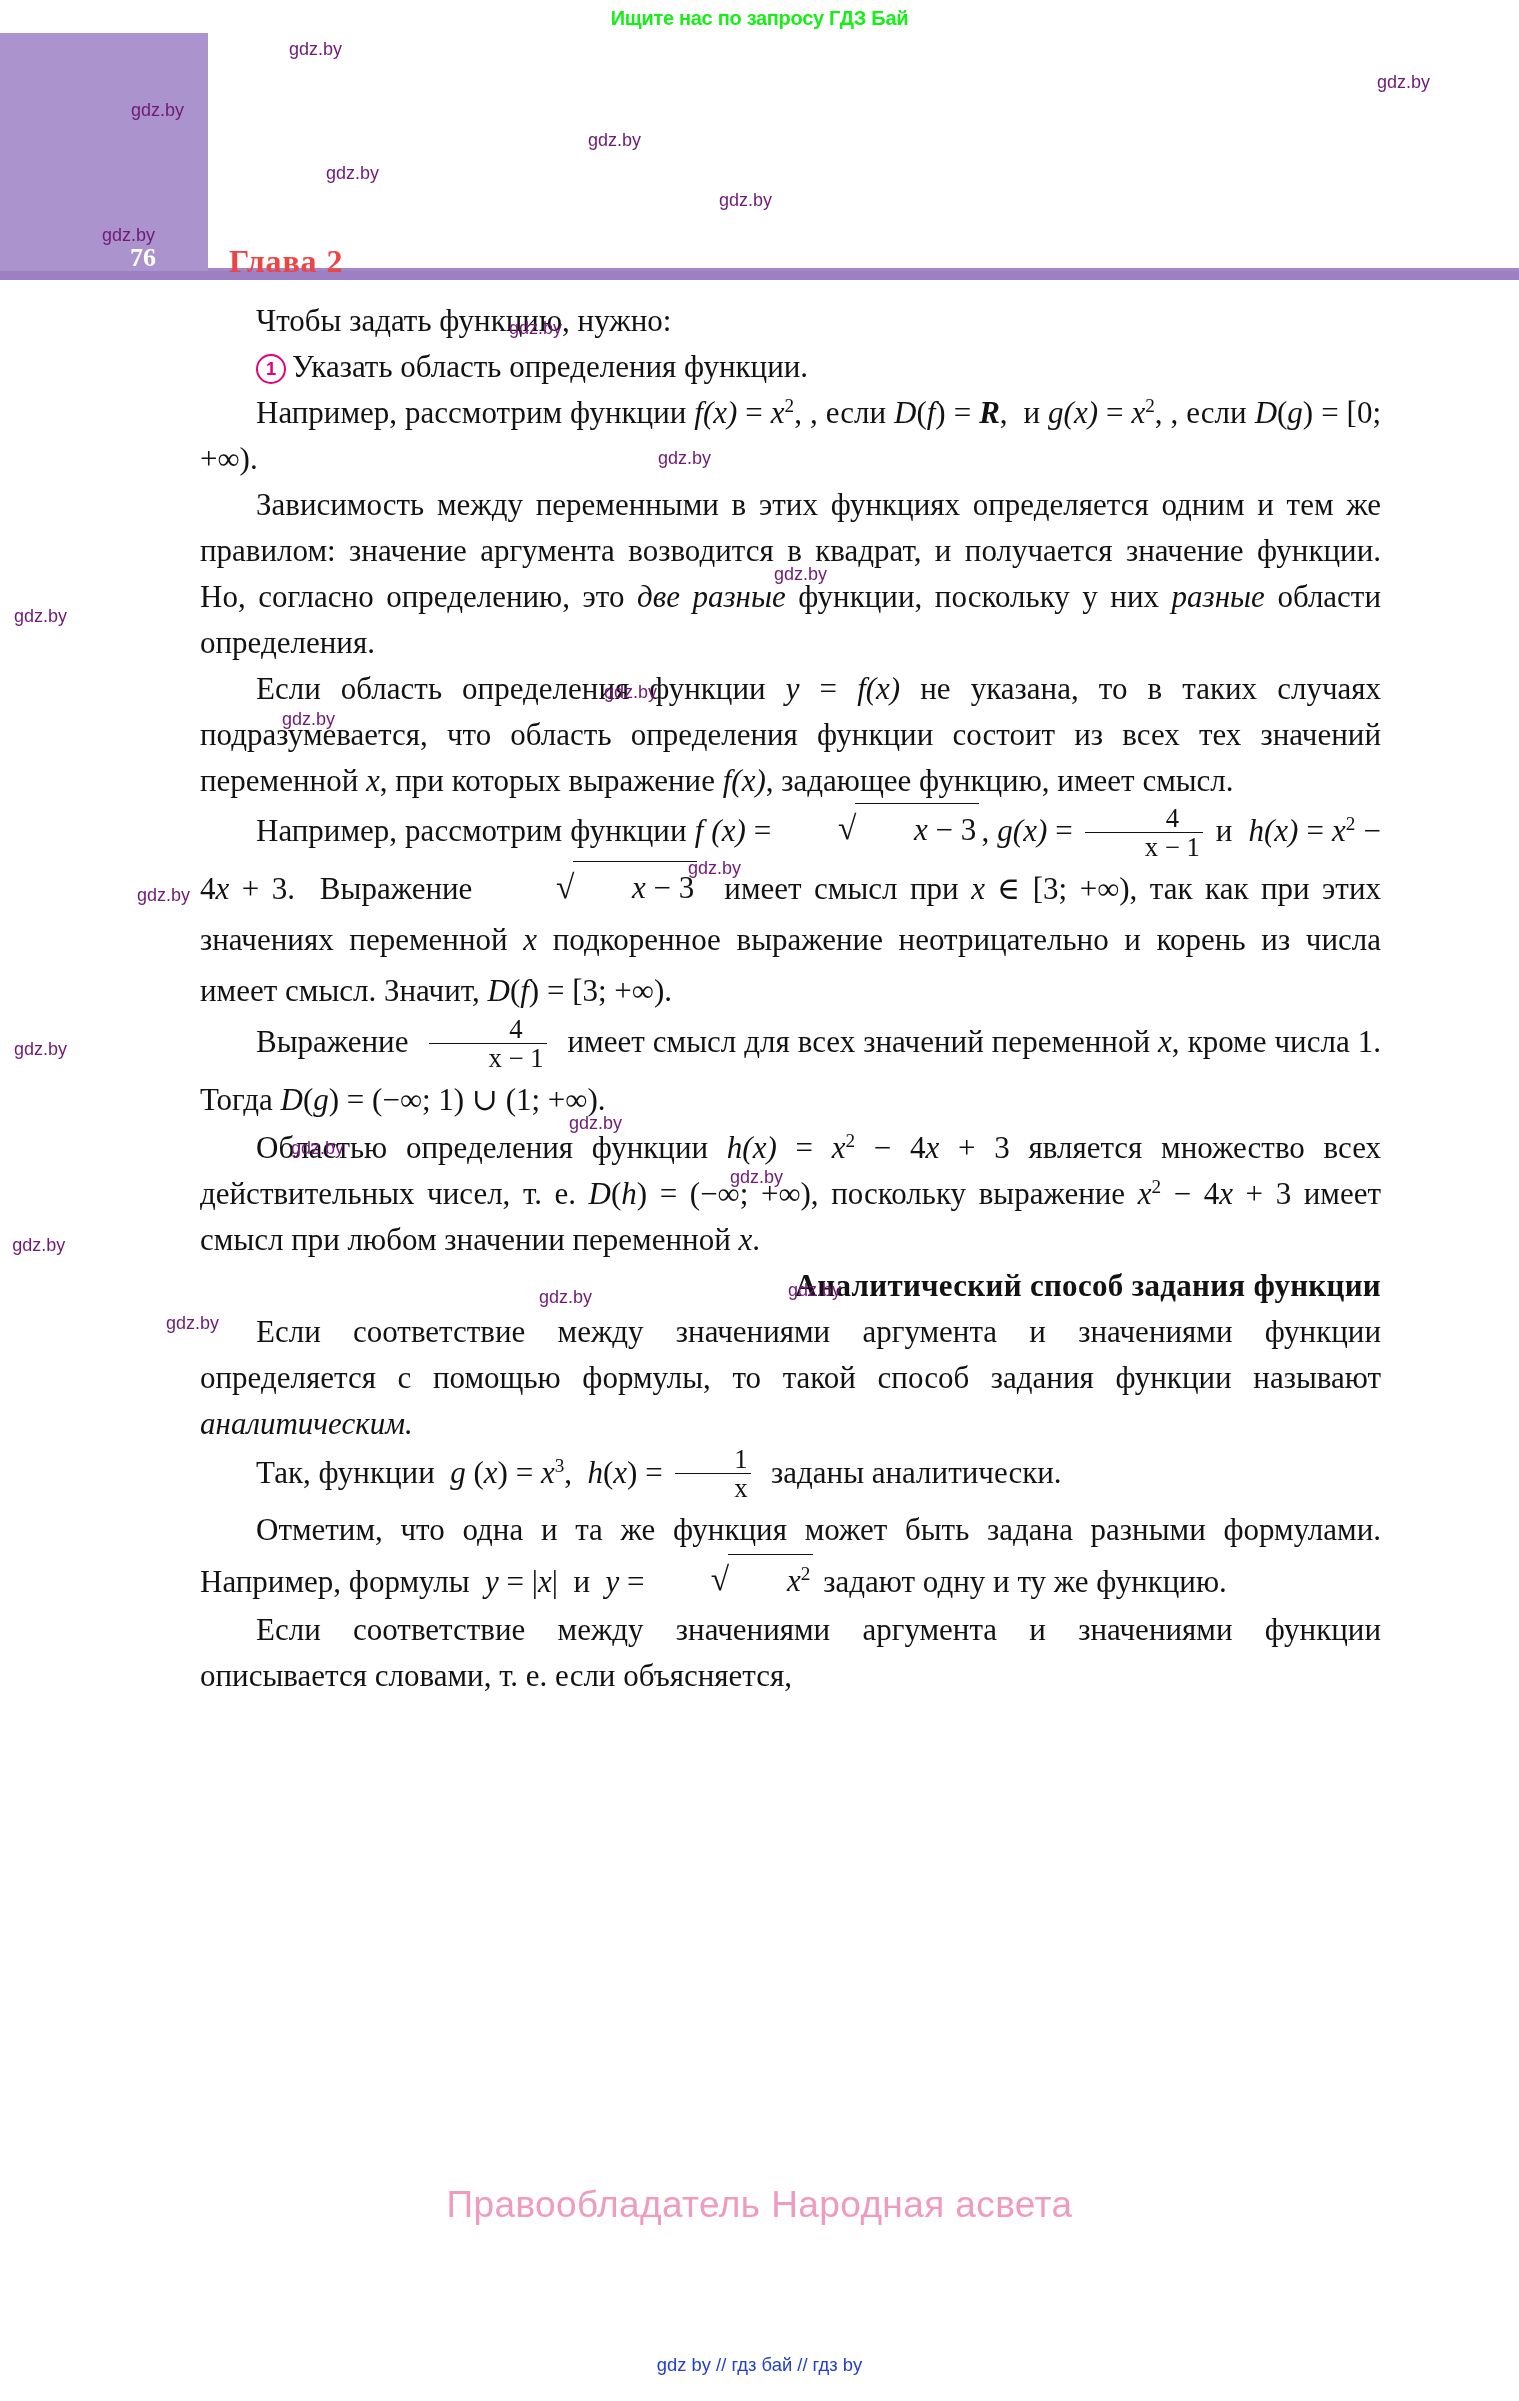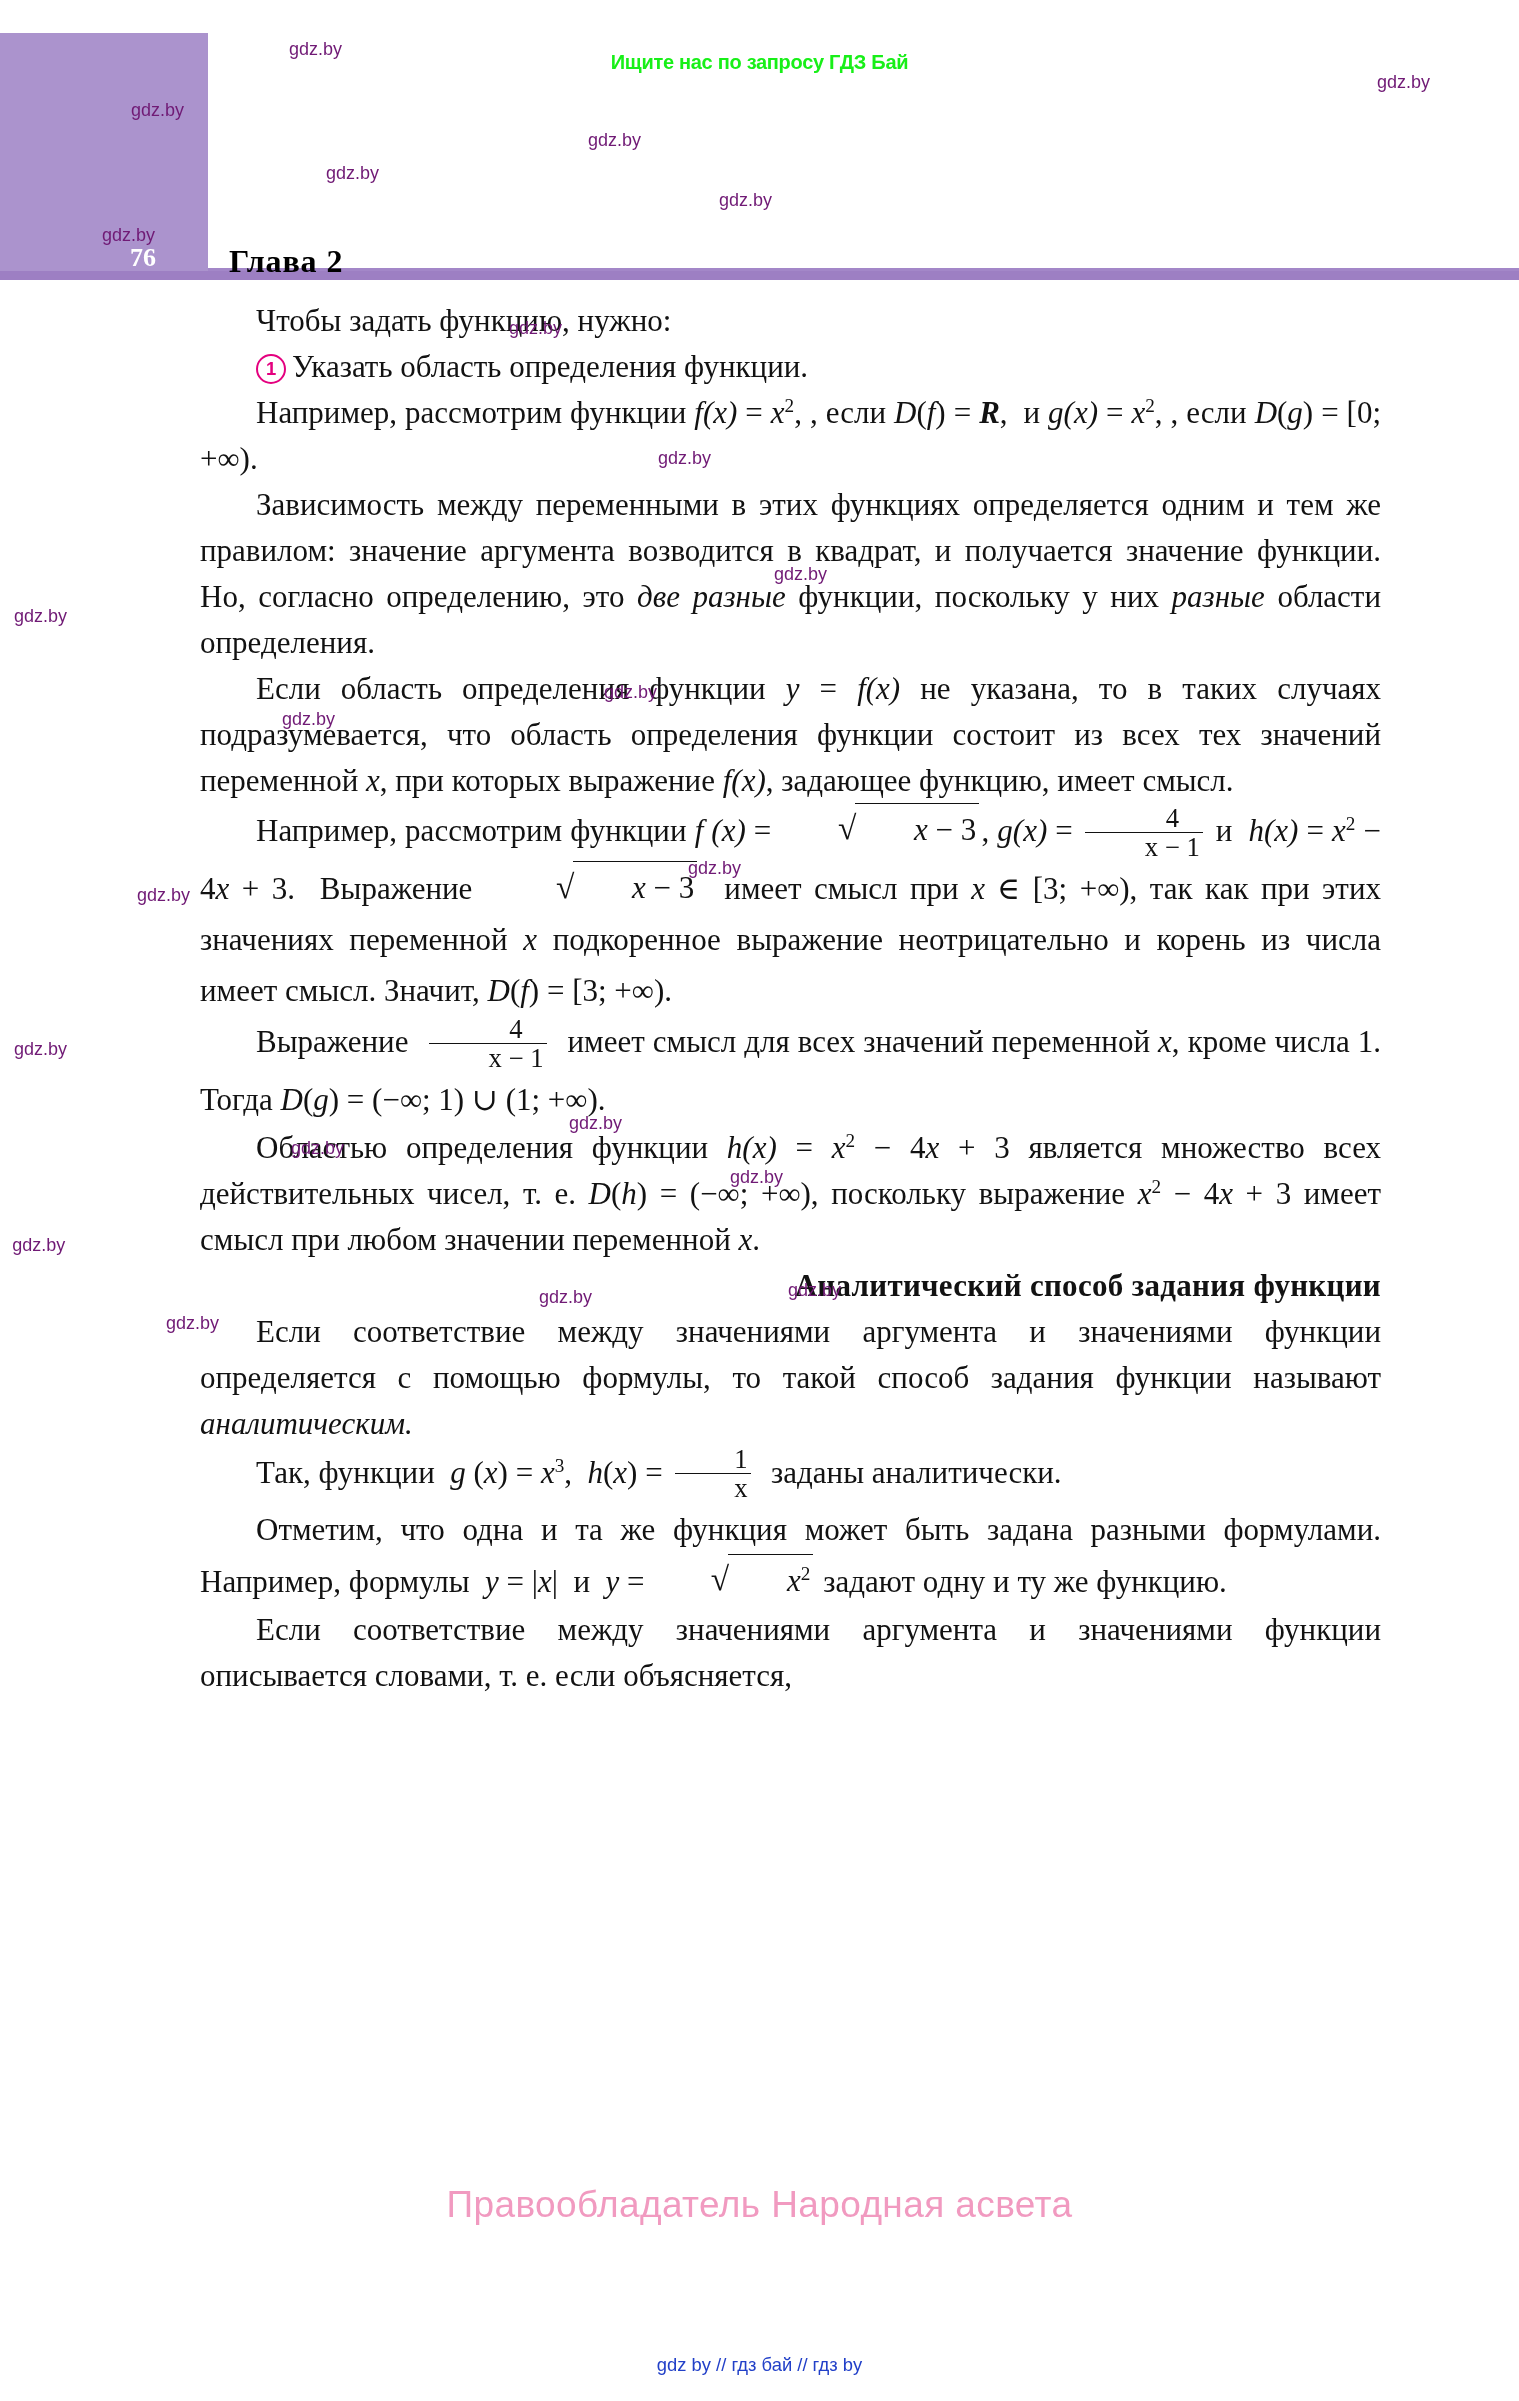--- a/index.html
+++ b/index.html
@@ -8,21 +8,21 @@
     background:#ffffff;
     font-family:"Liberation Serif","DejaVu Serif",serif;
     position:relative;overflow:hidden;
   }
   
   .promo{
     position:absolute;top:0;left:0;width:1519px;height:37px;
     text-align:center;
     font-family:"Liberation Sans","DejaVu Sans",sans-serif;
     font-size:20px;font-weight:bold;color:#18ef18;
-    line-height:37px;letter-spacing:-0.3px;margin-top:44px;
+    line-height:37px;letter-spacing:-0.3px;
   }
   
   .header-band{
     position:absolute;top:33px;left:0;width:1519px;height:247px;
   }
   .violet-block{
     position:absolute;left:0;top:0;width:208px;height:238px;
     background:#ab93cd;
   }
   .violet-rule{
@@ -33,21 +33,21 @@
     position:absolute;left:208px;top:235px;width:1311px;height:4.4px;
     background:#a387c8;
   }
   .page-number{
     position:absolute;left:130px;top:210px;
     font-family:"Liberation Serif","DejaVu Serif",serif;
     font-size:26px;font-weight:bold;color:#ffffff;
   }
   .chapter-title{
     position:absolute;left:229px;top:210px;
-    font-size:32px;font-weight:bold;color:#000000;
+    font-size:32px;font-weight:bold;color:#ef4444;
     letter-spacing:0.9px;
   }
   
   .content{
     position:absolute;left:200px;top:298px;width:1181px;
     font-size:31px;line-height:46px;color:#121212;
     text-align:justify;
   }
   .content p{margin:0;padding:0;}
   .ind{text-indent:56px;}

